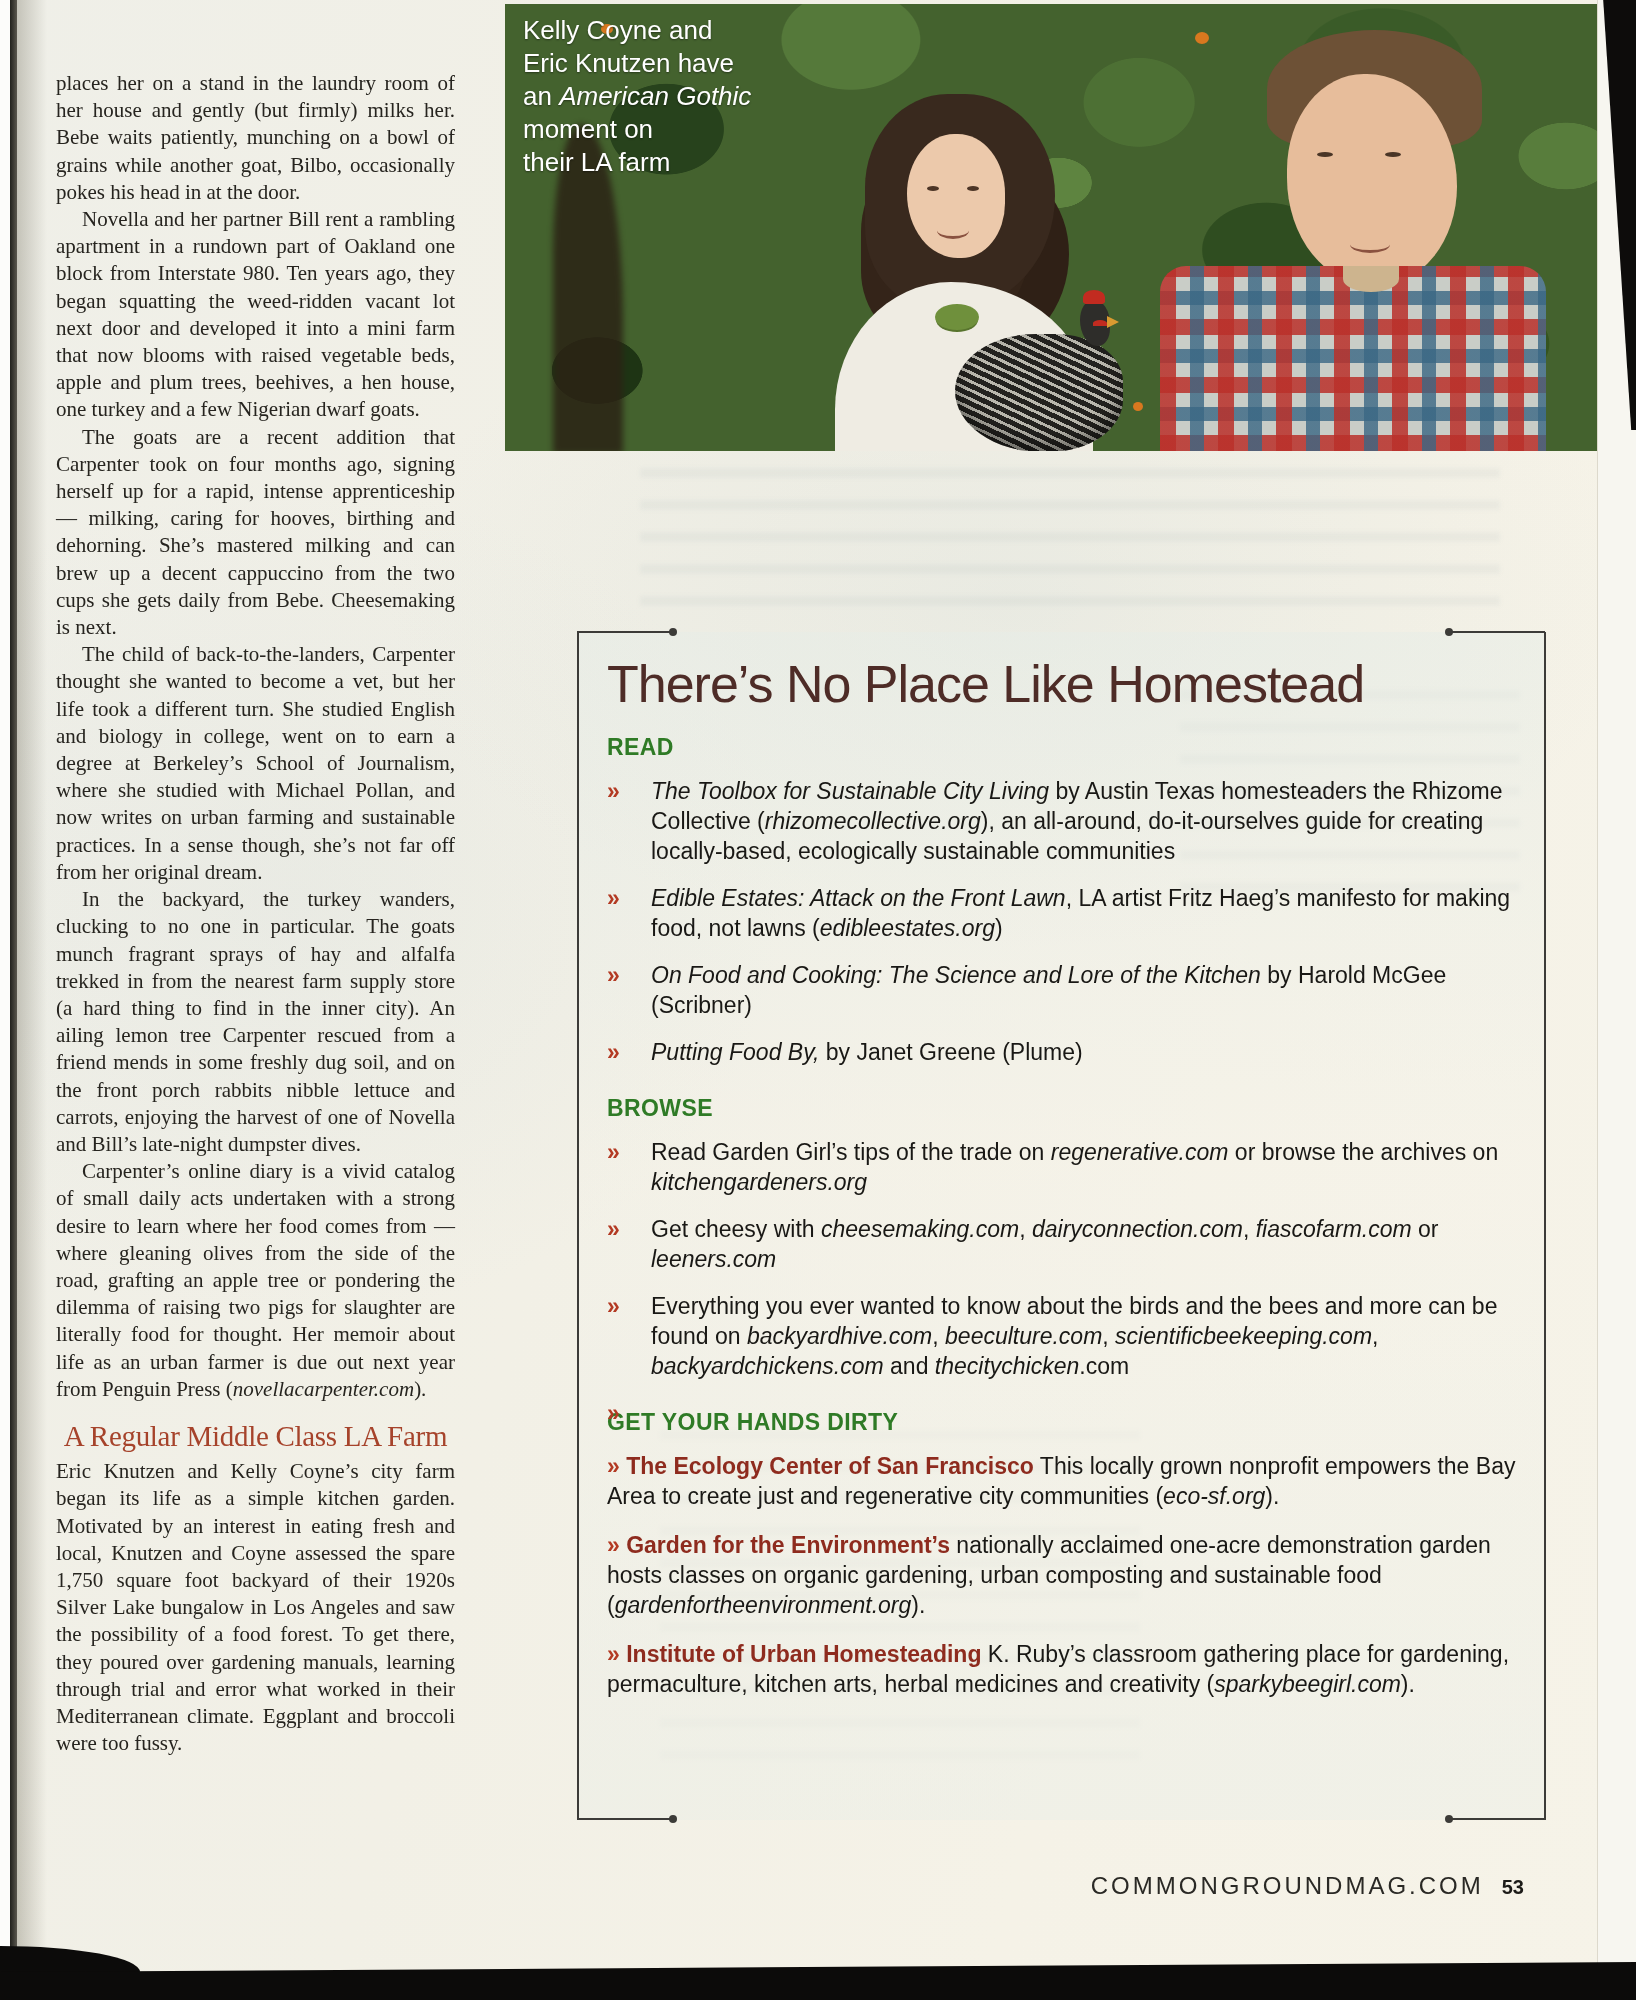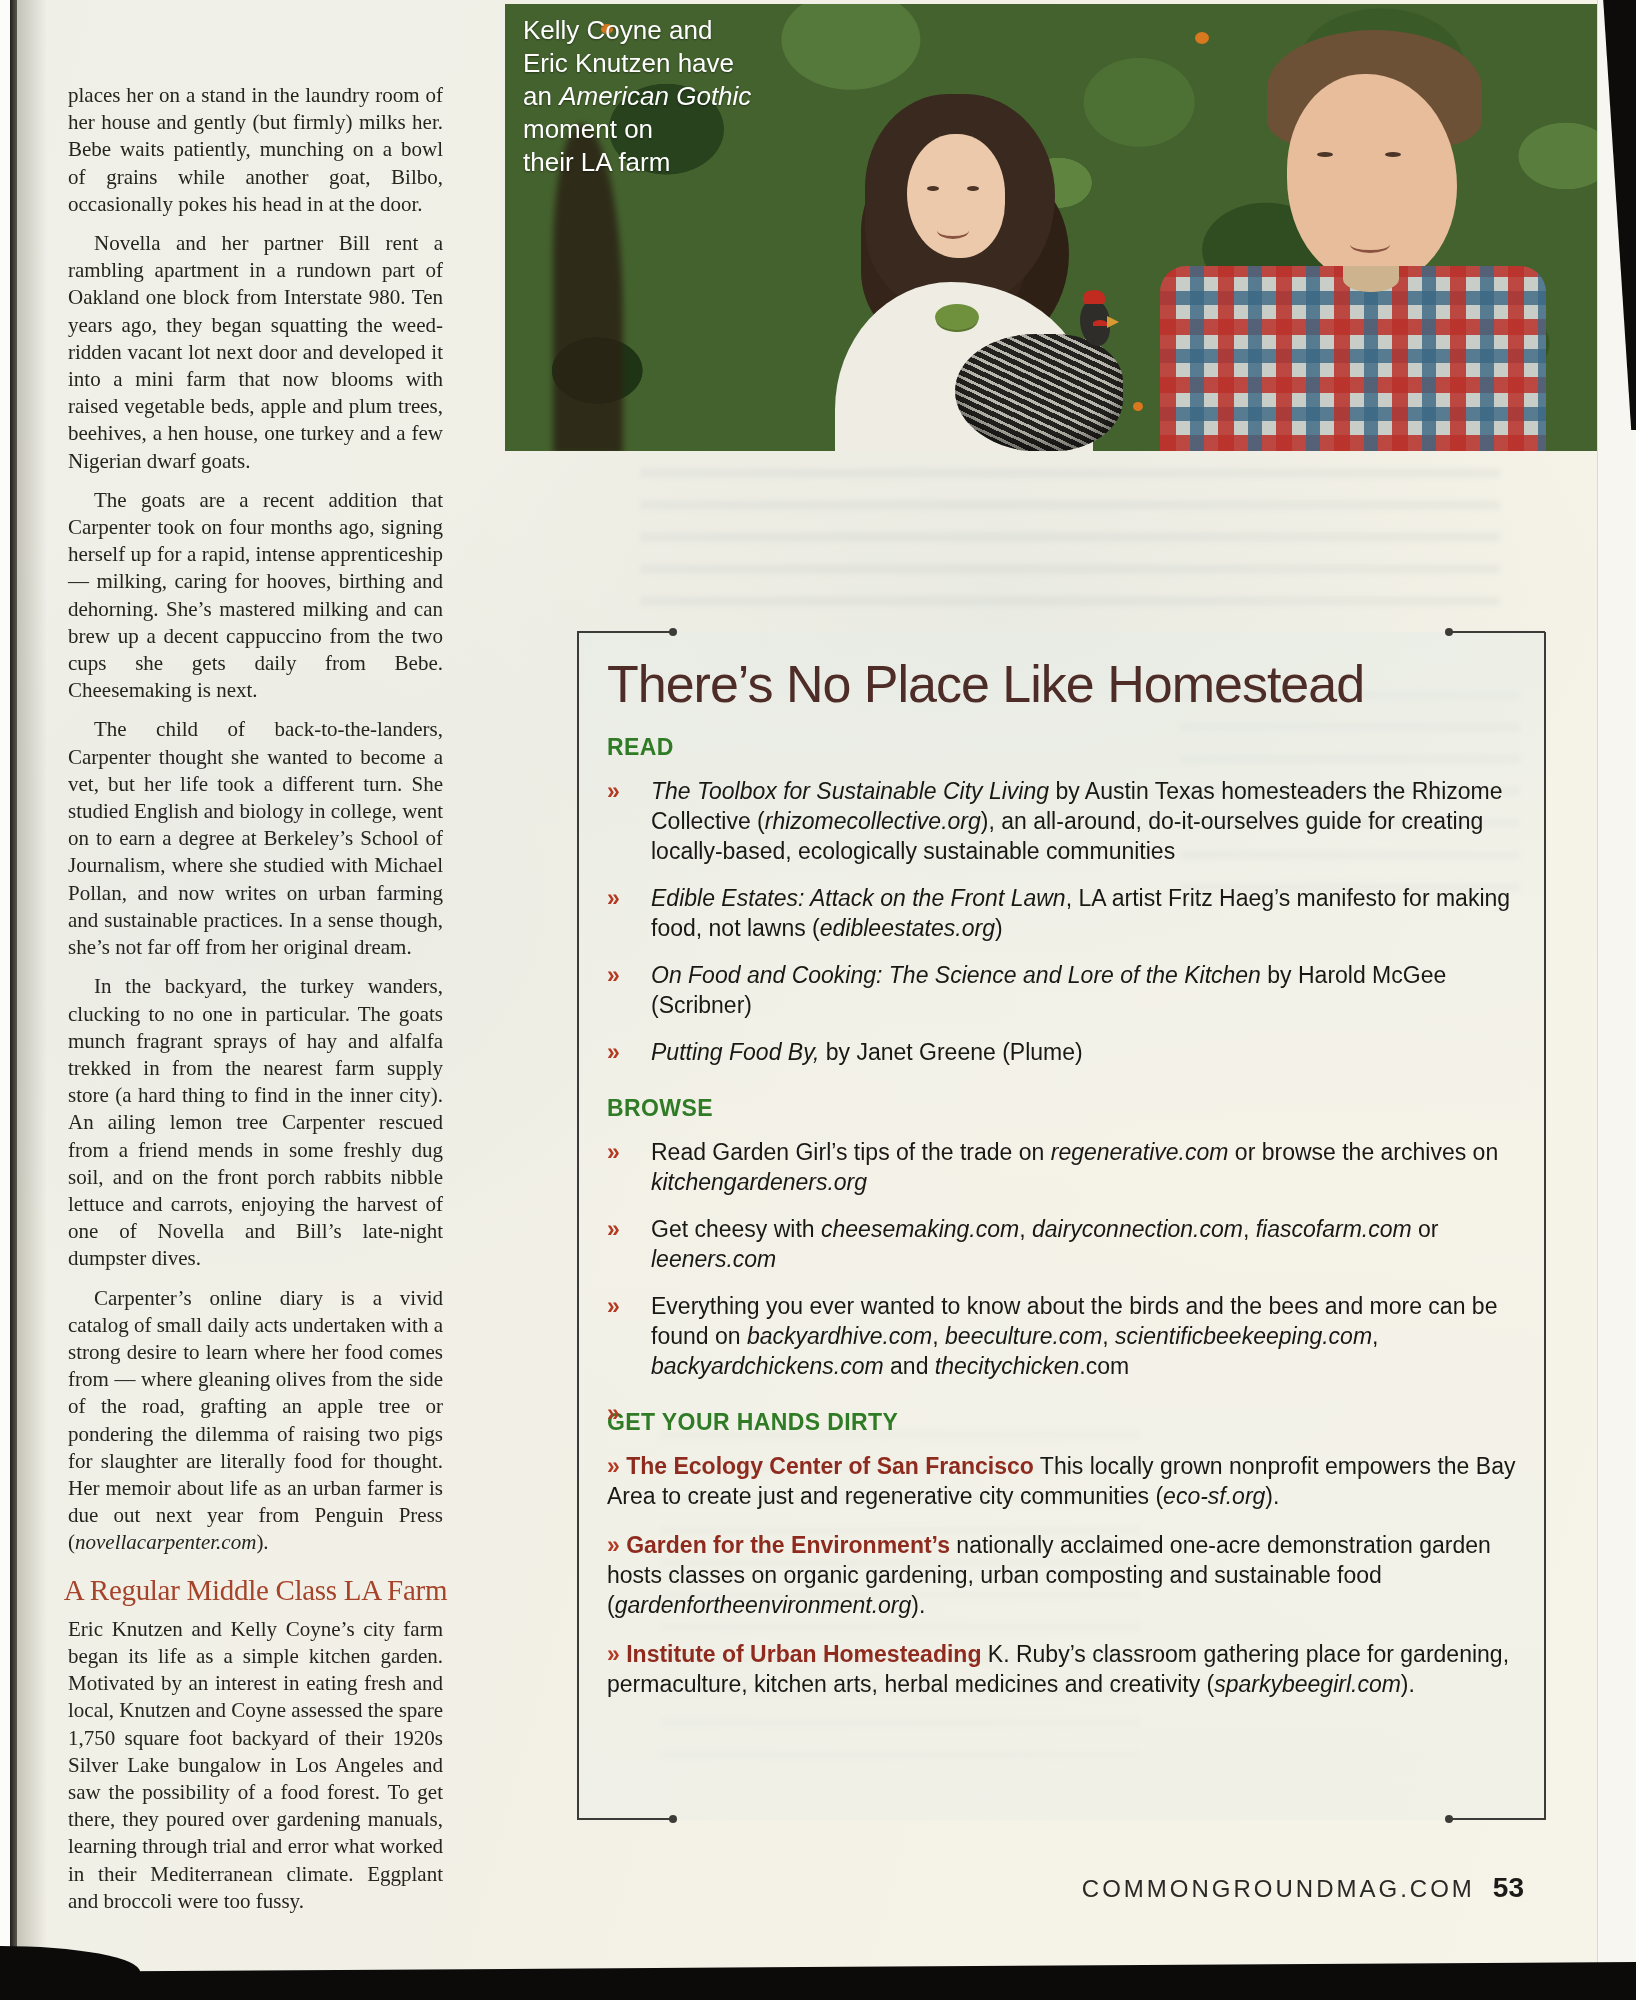--- a/index.html
+++ b/index.html
@@ -22,21 +22,21 @@
   .bottom-bar{position:absolute;left:0;right:0;bottom:0;height:38px;background:#0c0b0a;
     transform:skewY(-0.35deg);transform-origin:right center;}
   .bottom-bar-bump{position:absolute;left:0;bottom:28px;width:140px;height:26px;background:#0c0b0a;
     border-radius:0 100% 0 0 / 0 100% 0 0;}
   
   .ghost{position:absolute;filter:blur(2px);opacity:.55;pointer-events:none;
     background:repeating-linear-gradient(180deg, rgba(122,144,150,.13) 0 10px, rgba(122,144,150,0) 10px 32px);}
   
   .article{position:absolute;left:56px;top:70px;width:399px;text-align:justify;
     font-size:21px;line-height:27.2px;color:#26241f;}
-  .article p{margin:12px;text-indent:26px;}
+  .article p{margin:0;text-indent:26px;}
   .article p.noindent{text-indent:0;}
   .article h2{font-family:Liberation Serif, serif;font-weight:400;font-size:29px;
     color:#a6432b;margin:20px 0 8px 0;text-indent:0;text-align:center;letter-spacing:-0.3px;}
   .it{font-style:italic;}
   
   .photo{position:absolute;left:505px;top:4px;width:1153px;height:447px;overflow:hidden;
     background-color:#44622e;
     background-image:
       radial-gradient(95px 75px at 14% 28%, #27421c 0 60%, rgba(0,0,0,0) 61%),
       radial-gradient(125px 90px at 30% 8%, #55793a 0 55%, rgba(0,0,0,0) 56%),
@@ -102,21 +102,21 @@
   .mk{color:#b33a23;font-weight:bold;}
   .org{color:#8e2b1e;font-weight:bold;}
   .bline{position:absolute;background:#3c3b38;}
   .cmark{position:absolute;width:96px;height:2px;background:#3c3b38;}
   .cmark::after{content:'';position:absolute;top:-3px;width:8px;height:8px;border-radius:50%;background:#3c3b38;}
   .dot-r::after{right:-4px;} .dot-l::after{left:-4px;}
   
   .footer{position:absolute;top:1872px;right:112px;display:flex;align-items:baseline;gap:18px;
     font-family:Liberation Sans, sans-serif;}
   .footer .site{font-size:24px;letter-spacing:3px;color:#2a2925;}
-  .footer .pnum{font-size:28px;font-weight:bold;color:#1c1b18;}
+  .footer .pnum{font-size:20px;font-weight:bold;color:#1c1b18;}
 </style>
 </head>
 <body>
 
 <div class="page">
 
   <div class="article">
     <p class="noindent"><span>places her on a stand in the laundry room of her house and gently (but firmly) milks her. Bebe waits patiently, munching on a bowl of grains while another goat, Bilbo, occasionally pokes his head in at the door.</span></p>
     <p><span>Novella and her partner Bill rent a rambling apartment in a rundown part of Oakland one block from Interstate 980. Ten years ago, they began squatting the weed-ridden vacant lot next door and developed it into a mini farm that now blooms with raised vegetable beds, apple and plum trees, beehives, a hen house, one turkey and a few Nigerian dwarf goats.</span></p>
     <p><span>The goats are a recent addition that Carpenter took on four months ago, signing herself up for a rapid, intense apprenticeship — milking, caring for hooves, birthing and dehorning. She’s mastered milking and can brew up a decent cappuccino from the two cups she gets daily from Bebe. Cheesemaking is next.</span></p>

